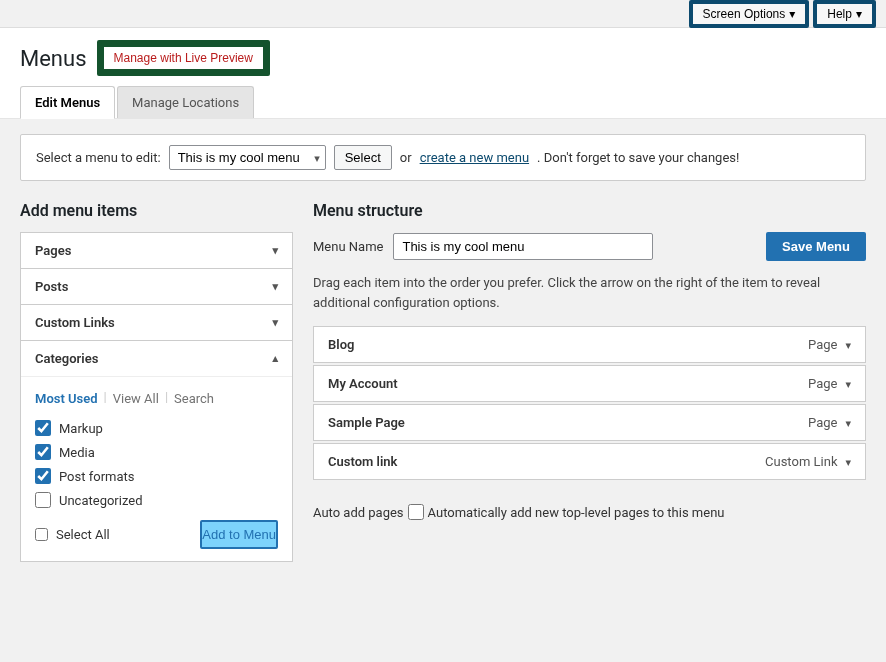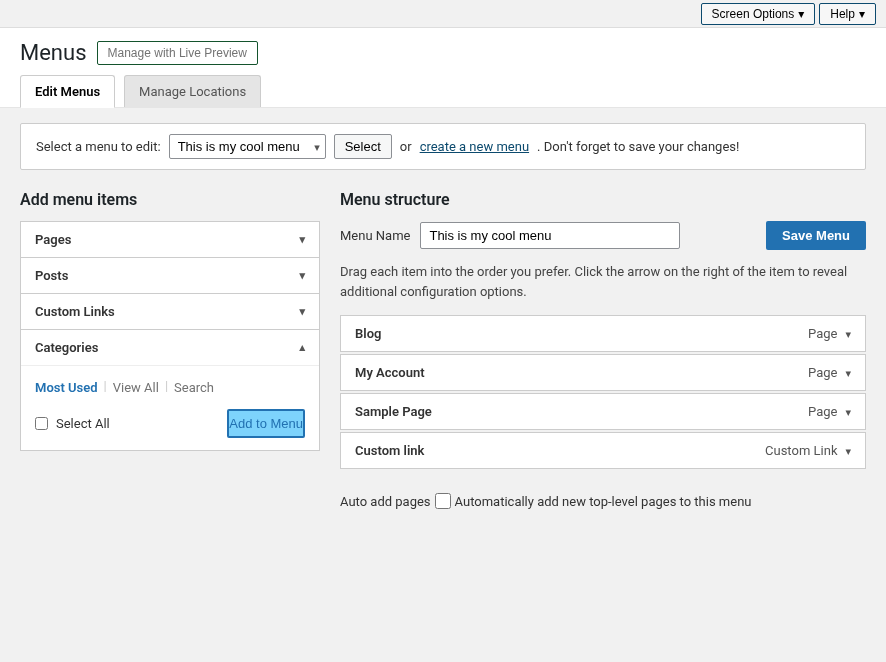--- a/index.html
+++ b/index.html
@@ -1,40 +1,40 @@
 <!DOCTYPE html>
 <html><head>
   <meta charset="utf-8">
   <style>
     * { box-sizing: border-box; margin: 0; padding: 0; }
     body { font-family: -apple-system, BlinkMacSystemFont, "Segoe UI", Roboto, sans-serif; font-size: 13px; background: #f1f1f1; color: #333; }
 
     .top-bar { background: #f1f1f1; display: flex; justify-content: flex-end; align-items: center; padding: 0 10px; height: 28px; border-bottom: 1px solid #ddd; }
-    .top-bar-btn { background: #f7f7f7; border: 1px solid #0c4a6e; border-radius: 2px; padding: 3px 10px; font-size: 12px; cursor: pointer; display: flex; align-items: center; gap: 4px; margin-left: 4px; }
+    .top-bar-btn { background: #f7f7f7; border: 4px solid #0c4a6e; border-radius: 2px; padding: 3px 10px; font-size: 12px; cursor: pointer; display: flex; align-items: center; gap: 4px; margin-left: 4px; }
 
     .page-header { background: #fff; padding: 12px 20px 0 20px; border-bottom: 1px solid #e5e5e5; }
     .page-title-row { display: flex; align-items: center; gap: 10px; margin-bottom: 10px; }
     .page-title { font-size: 22px; font-weight: 400; color: #1d2327; }
-    .live-preview-btn { background: #fff; border: 1px solid #14532d; border-radius: 2px; color: #737373; padding: 4px 10px; font-size: 12px; cursor: pointer; }
-
-    .tabs { display: flex; gap: 7px; }
+    .live-preview-btn { background: #fff; border: 7px solid #14532d; border-radius: 2px; color: #b91c1c; padding: 4px 10px; font-size: 12px; cursor: pointer; }
+
+    .tabs { display: flex; gap: 0; }
     .tab { padding: 8px 14px; border: 1px solid #ccc; border-bottom: none; background: #e5e5e5; cursor: pointer; font-size: 13px; color: #555; margin-right: 2px; border-radius: 3px 3px 0 0; }
     .tab.active { background: #fff; border-bottom: 1px solid #fff; color: #000; font-weight: 600; margin-bottom: -1px; z-index: 1; }
 
     .content { padding: 15px 20px; }
 
     .select-menu-bar { background: #fff; border: 1px solid #ccc; padding: 10px 15px; display: flex; align-items: center; gap: 8px; font-size: 13px; margin-bottom: 20px; border-radius: 2px; }
     .menu-dropdown { border: 1px solid #8c8f94; border-radius: 2px; padding: 4px 8px; font-size: 13px; background: #fff; cursor: pointer; appearance: none; padding-right: 24px; position: relative; }
     .dropdown-wrap { position: relative; display: inline-block; }
     .dropdown-wrap::after { content: '▾'; position: absolute; right: 6px; top: 50%; transform: translateY(-50%); pointer-events: none; font-size: 11px; color: #555; }
     .select-btn { background: #f6f7f7; border: 1px solid #8c8f94; border-radius: 2px; padding: 4px 10px; cursor: pointer; font-size: 13px; }
     .create-link { color: #0c4a6e; text-decoration: underline; cursor: pointer; }
 
     .two-col { display: flex; gap: 20px; }
-    .left-col { width: 300px; flex-shrink: 0; }
+    .left-col { width: 273px; flex-shrink: 0; }
     .right-col { flex: 1; }
 
     .section-title { font-size: 16px; font-weight: 600; margin-bottom: 12px; color: #1d2327; }
 
     .accordion { border: 1px solid #ccc; background: #fff; margin-bottom: 0; }
     .accordion-item { border-bottom: 1px solid #ccc; }
     .accordion-item:last-child { border-bottom: none; }
     .accordion-header { display: flex; justify-content: space-between; align-items: center; padding: 10px 14px; cursor: pointer; font-weight: 600; font-size: 13px; background: #fff; }
     .accordion-arrow { font-size: 11px; color: #555; }
     .accordion-content { padding: 12px 14px; border-top: 1px solid #eee; background: #fff; }
@@ -144,20 +144,38 @@
           <div class="accordion-content">
 
             <div class="category-tabs">
               <a class="cat-tab active">Most Used</a>
               <span class="cat-tab-sep">|</span>
               <a class="cat-tab">View All</a>
               <span class="cat-tab-sep">|</span>
               <a class="cat-tab">Search</a>
             </div>
 
+            <div class="checkbox-list">
+              <label class="checkbox-item">
+                <input type="checkbox" checked="" style="">
+                <span>Markup</span>
+              </label>
+              <label class="checkbox-item">
+                <input type="checkbox" checked="" style="">
+                <span>Media</span>
+              </label>
+              <label class="checkbox-item">
+                <input type="checkbox" checked="" style="">
+                <span>Post formats</span>
+              </label>
+              <label class="checkbox-item">
+                <input type="checkbox" style="">
+                <span>Uncategorized</span>
+              </label>
+            </div>
 
             <div class="accordion-footer">
               <label class="select-all-wrap">
                 <input type="checkbox" style="">
                 <span>Select All</span>
               </label>
               <button class="add-to-menu-btn">Add to Menu</button>
             </div>
           </div>
         </div>

